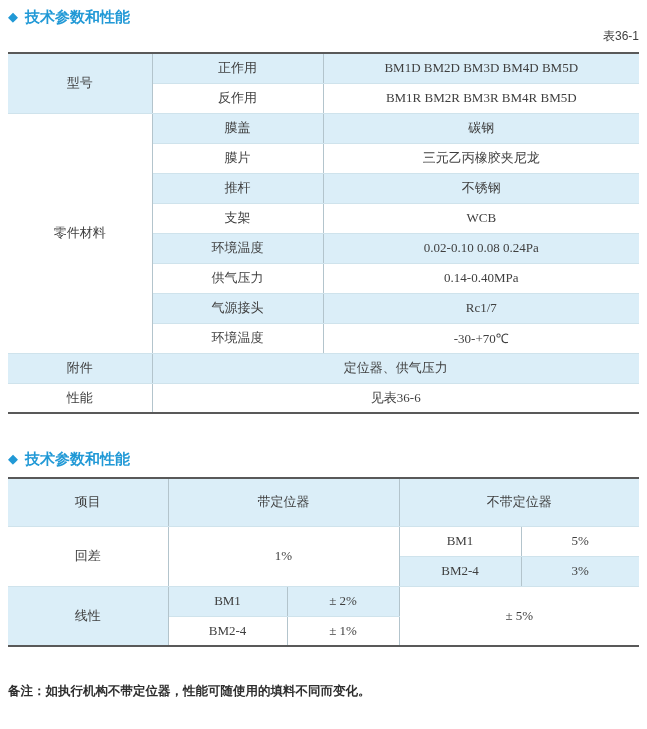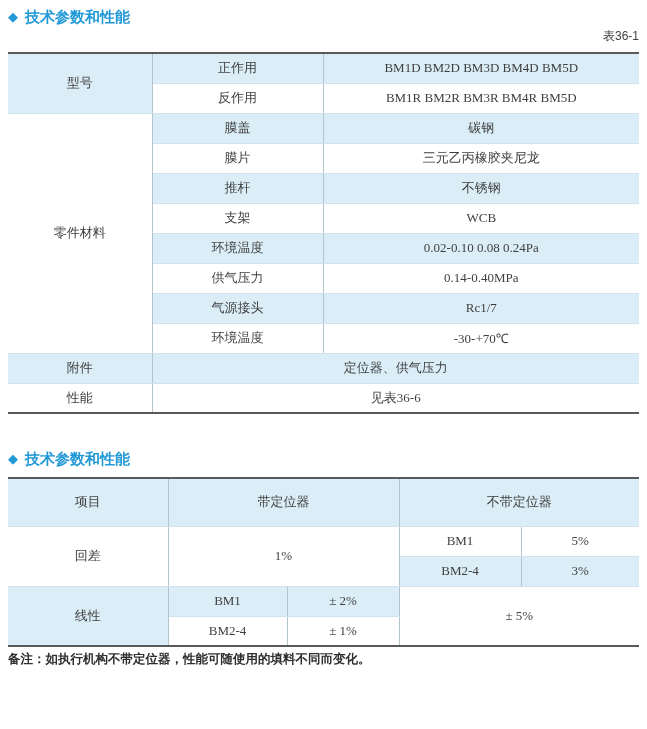--- a/index.html
+++ b/index.html
@@ -36,21 +36,21 @@
     height:30px; text-align:center; vertical-align:middle;
     font-size:13px; font-weight:normal;
     border-top:1px solid #cfe3ec; border-bottom:1px solid #cfe3ec;
     border-left:1px solid #b3c4cc; border-right:1px solid #b3c4cc;
     overflow:hidden; white-space:nowrap;font-family:Liberation Serif, serif;
   }
   table.spec .blue { background:#dbeef8; }
   table.spec thead th { height:48px; }
 
   .note {
-    margin-top:4px;
+    margin-top:36px;
     font-size:12.5px; font-weight:bold; color:#2e2e2e;
     height:16px; line-height:16px;
   }
 </style>
 </head>
 <body>
 
 <div class="page">
 
   <div class="section-title">

